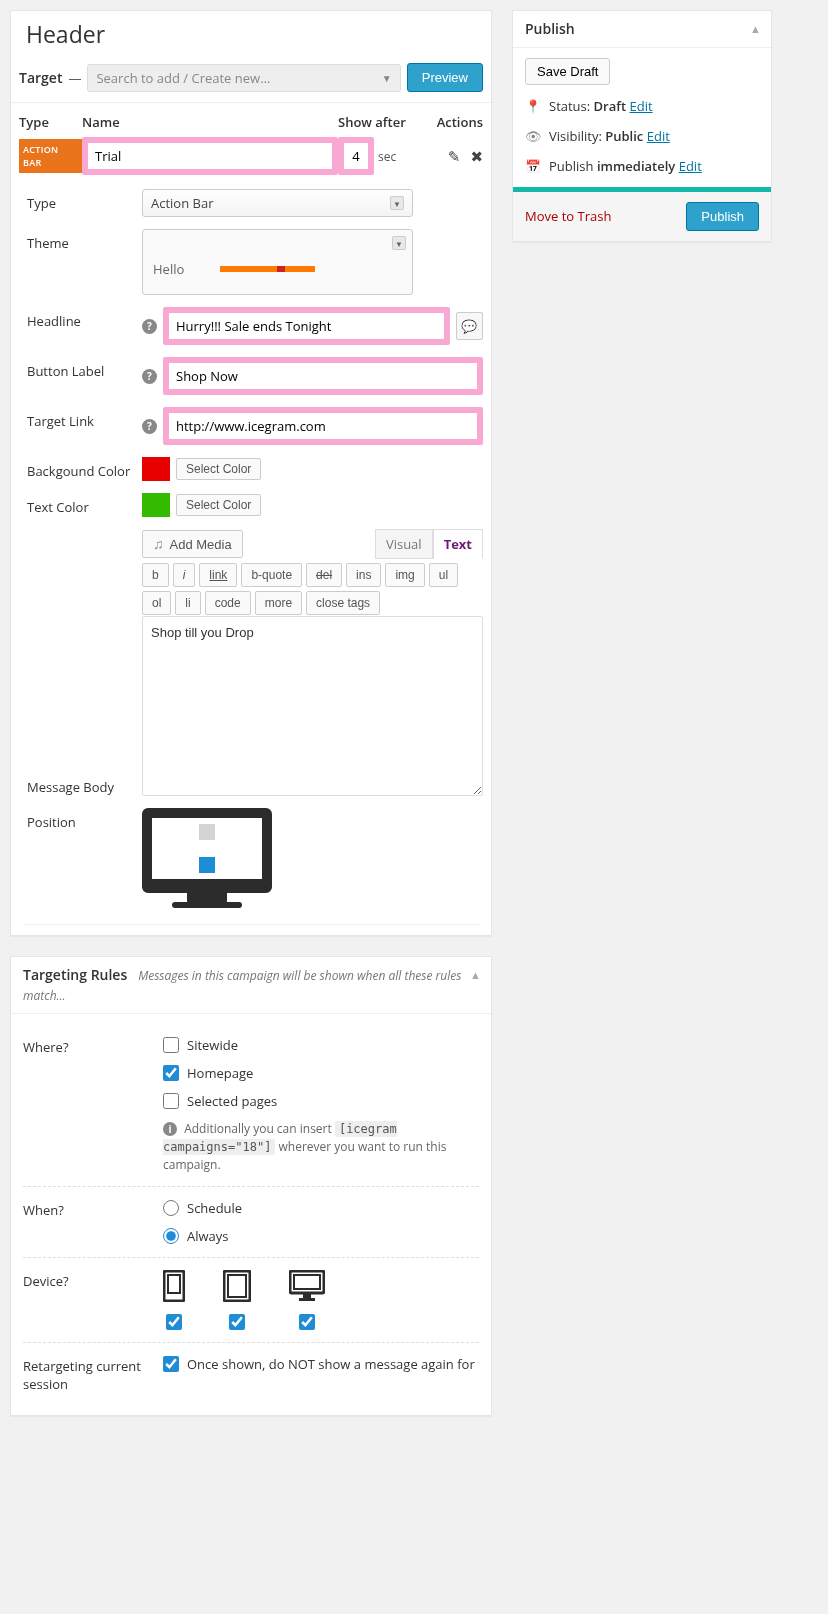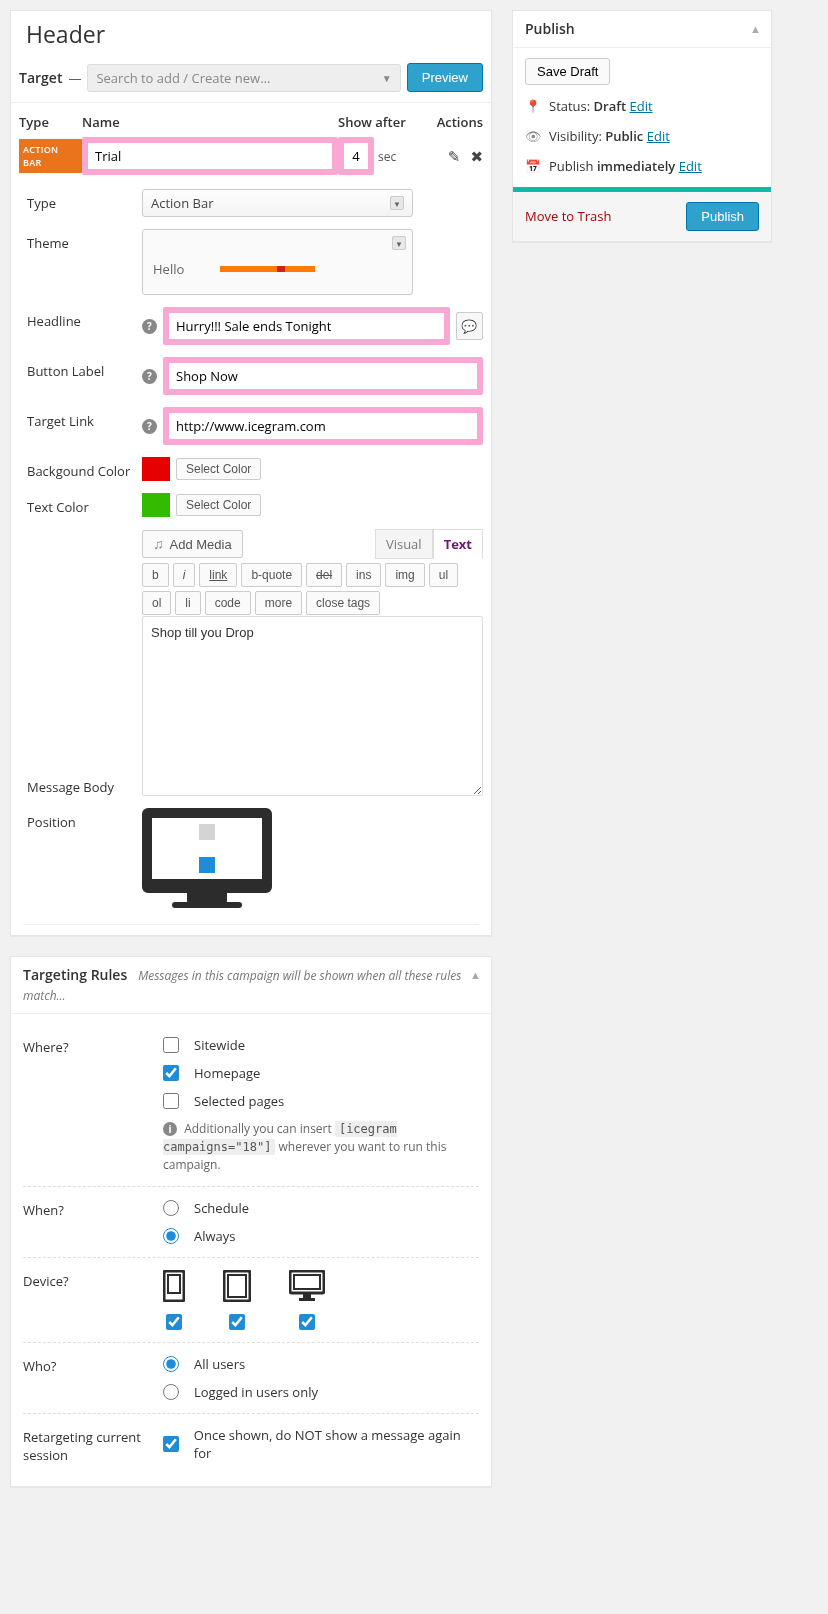--- a/index.html
+++ b/index.html
@@ -89,21 +89,21 @@
   .pub-row b { font-weight:600; }
   .pub-actions { border-top:5px solid #14b8a6; padding:10px 12px; display:flex; justify-content:space-between; align-items:center; background:#f5f5f5;}
   .trash-link { color:#a00; font-size:13px; cursor:pointer; }
   .btn-publish { background:#2ea2cc; color:#fff; border:1px solid #0074a2; border-radius:3px; padding:6px 14px; font-size:13px; cursor:pointer; }
 
   
   .tgt-row { display:flex; padding:12px 0; border-bottom:1px dashed #ddd; }
   .tgt-row:last-child { border-bottom:none; }
   .tgt-row .lbl { width: 140px; font-size:13px; padding-top:2px; color:#333;}
   .tgt-row .opts { flex:1; font-size:13px; color:#333; }
-  .opt { display:flex; align-items:center; gap:15px; margin-bottom:10px; }
+  .opt { display:flex; align-items:center; gap:8px; margin-bottom:10px; }
   .opt:last-child { margin-bottom:0; }
   input[type="checkbox"], input[type="radio"] { width:16px; height:16px; accent-color: #1f8dd6; cursor:pointer; }
   .info-note { color:#666; font-size:12px; line-height:1.5; margin-top:6px;}
   .info-note code { background:#eee; padding:1px 4px; border-radius:2px; font-family: Menlo, Consolas, monospace; color:#555;}
   .info-note .info-icon { display:inline-flex; width:14px; height:14px; border-radius:50%; background:#888; color:#fff; font-size:10px; font-weight:700; align-items:center; justify-content:center; margin-right:4px;}
 
   .devices { display:flex; gap:38px; align-items:flex-end; }
   .dev { display:flex; flex-direction:column; align-items:center; gap:12px;}
   .dev svg { fill:#2c2c2c; }
 
@@ -333,33 +333,20 @@
                     <rect x="5" y="5" width="26" height="14" fill="#fff" stroke="#2c2c2c" stroke-width="2"></rect>
                     <rect x="14" y="24" width="8" height="4" fill="#2c2c2c"></rect>
                     <rect x="10" y="28" width="16" height="3" fill="#2c2c2c"></rect>
                   </svg>
                 <input type="checkbox" checked="" style="">
               </div>
             </div>
           </div>
         </div>
 
-        <div class="tgt-row">
-          <div class="lbl">Who?</div>
-          <div class="opts">
-            <label class="opt">
-                <input type="radio" name="who" checked="" style="">
-                <span>All users</span>
-              </label>
-            <label class="opt">
-                <input type="radio" name="who" style="">
-                <span>Logged in users only</span>
-              </label>
-          </div>
-        </div>
 
         <div class="tgt-row">
           <div class="lbl">Retargeting current session</div>
           <div class="opts">
             <label class="opt">
                 <input type="checkbox" checked="" style="">
                 <span>Once shown, do NOT show a message again for</span>
               </label>
           </div>
         </div>

